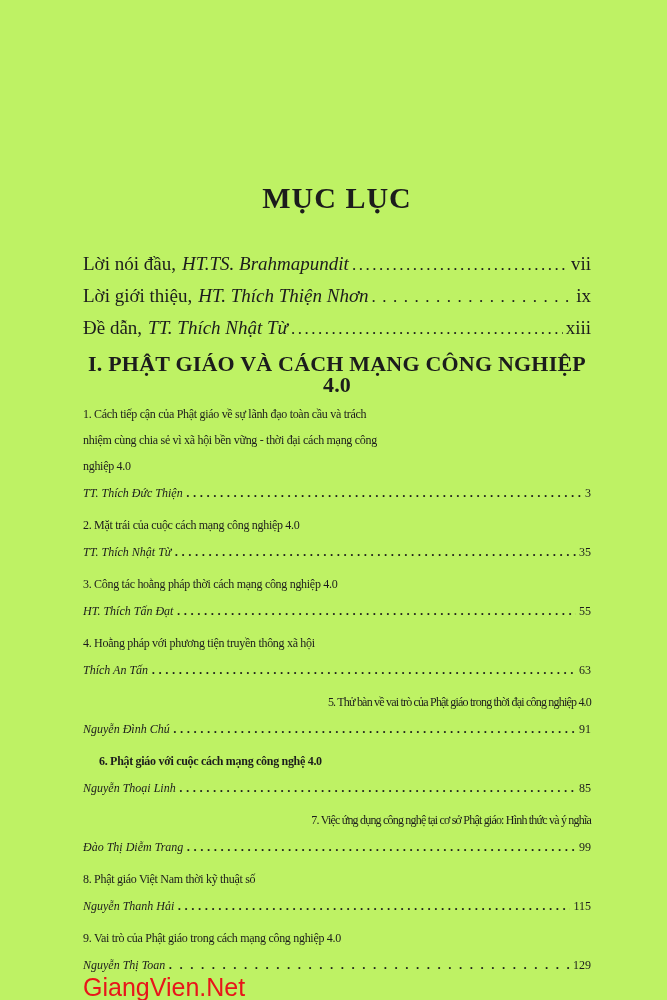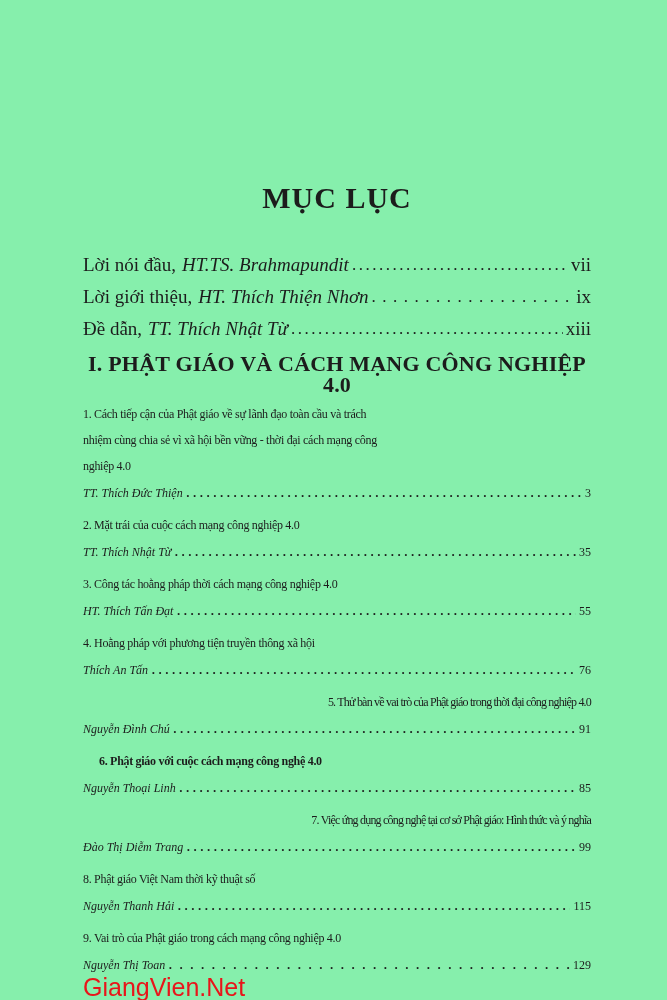--- a/index.html
+++ b/index.html
@@ -4,21 +4,21 @@
 <style>
   html, body {
     margin: 0;
     padding: 0;
     background: #ffffff;
   }
   .page {
     position: relative;
     width: 667px;
     height: 1000px;
-    background: #86efac;
+    background: #bef264;
     overflow: hidden;
     color: #1c1c1c;
     font-family: "Liberation Serif", "DejaVu Serif", serif;
   }
   .content {
     position: absolute;
     left: 83px;
     width: 508px;
     top: 0;
   }
@@ -29,21 +29,21 @@
     font-weight: 700;
     letter-spacing: 1px;
     line-height: 34px;
   }
   .front-matter {
     margin-top: 33px;
     font-size: 19px;
   }
   .fm-row {
     display: flex;
-    align-items: center;
+    align-items: flex-start;
     line-height: 31px;
   }
   .fm-label { white-space: nowrap; }
   .fm-author {
     font-style: italic;
     margin-left: 6px;
     white-space: nowrap;
   }
   .dots {
     flex: 1;
@@ -165,21 +165,21 @@
         <span class="dots"></span>
         <span class="pagenum">55</span>
       </div>
     </div>
 
     <div class="entry">
       <div class="entry-title">4. Hoằng pháp với phương tiện truyền thông xã hội</div>
       <div class="entry-row">
         <span class="author">Thích An Tấn</span>
         <span class="dots"></span>
-        <span class="pagenum">76</span>
+        <span class="pagenum">63</span>
       </div>
     </div>
 
     <div class="entry tight">
       <div class="entry-title">5. Thử bàn về vai trò của Phật giáo trong thời đại công nghiệp 4.0</div>
       <div class="entry-row">
         <span class="author">Nguyễn Đình Chú</span>
         <span class="dots"></span>
         <span class="pagenum">91</span>
       </div>

